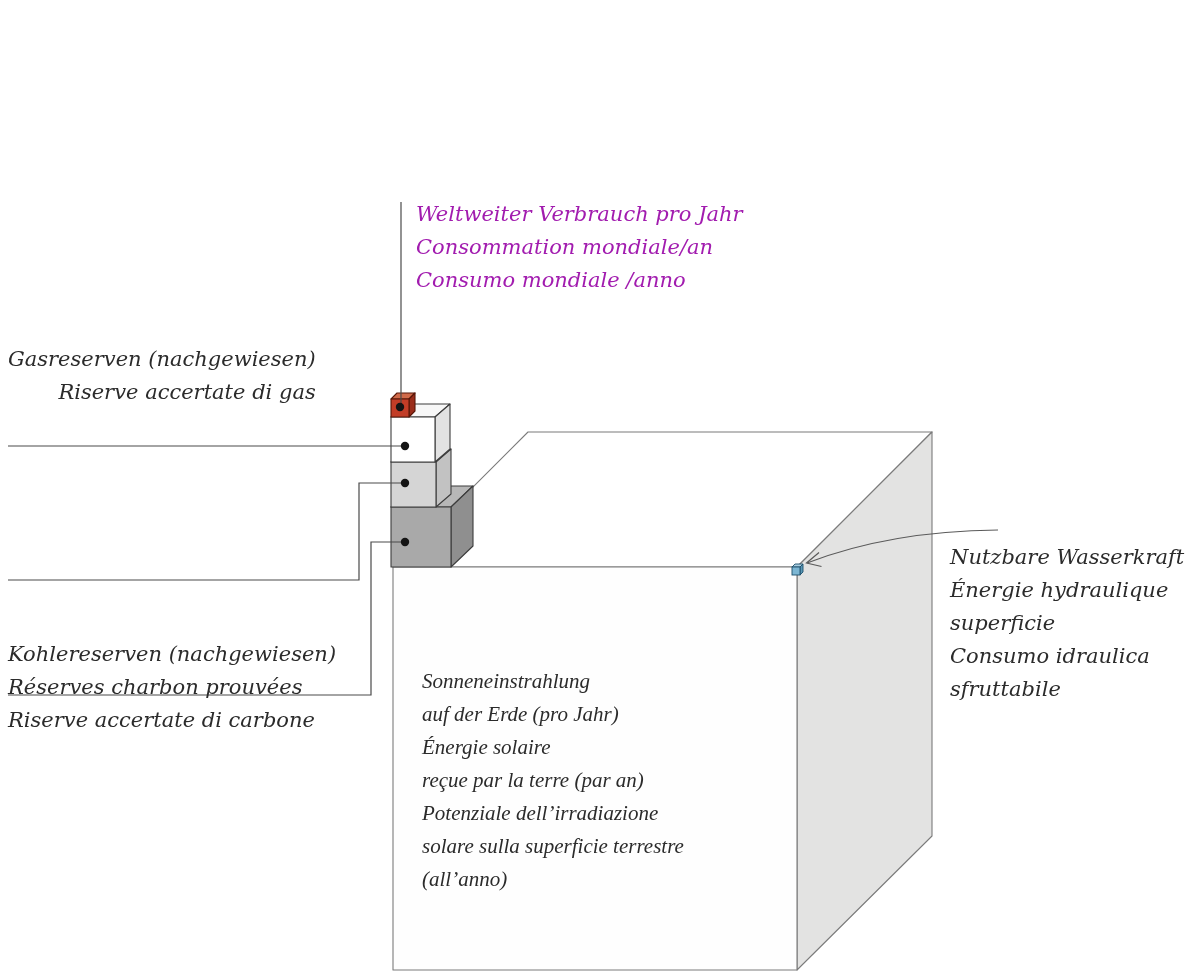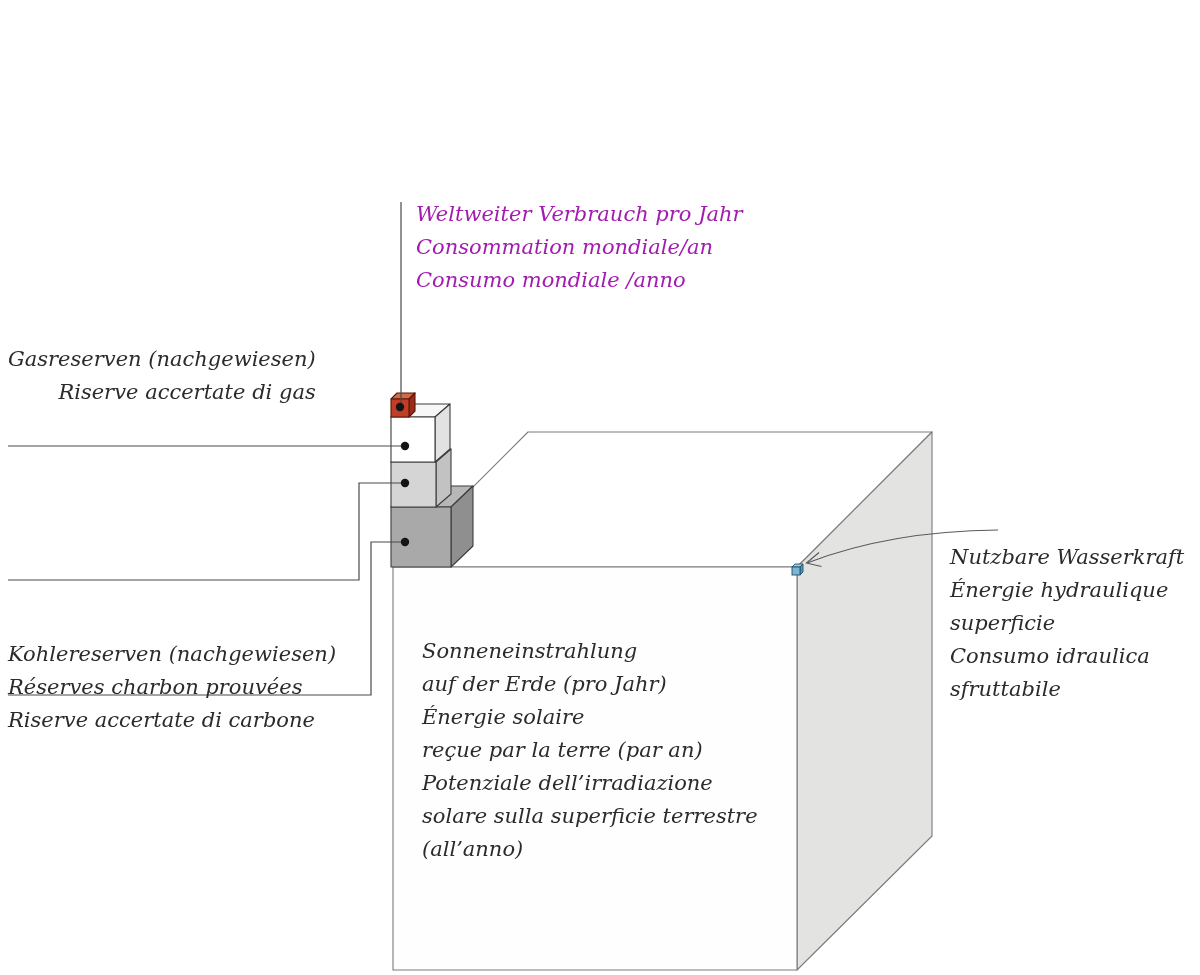--- a/index.html
+++ b/index.html
@@ -91,21 +91,21 @@
     <div>Riserve accertate di gas</div>
   </div>
 
 
   <div class="label" style="left:8px; top:598px;margin-top:40px;">
     <div>Kohlereserven (nachgewiesen)</div>
     <div>Réserves charbon prouvées</div>
     <div>Riserve accertate di carbone</div>
   </div>
 
-  <div class="label" style="left:422px; top:635px;">
+  <div class="label" style="left:422px; top:665px;font-family:Liberation Serif, serif;">
     <div class="para">
       <div>Sonneneinstrahlung</div>
       <div>auf der Erde (pro Jahr)</div>
     </div>
     <div class="para">
       <div>Énergie solaire</div>
       <div>reçue par la terre (par an)</div>
     </div>
     <div class="para">
       <div>Potenziale dell’irradiazione</div>

